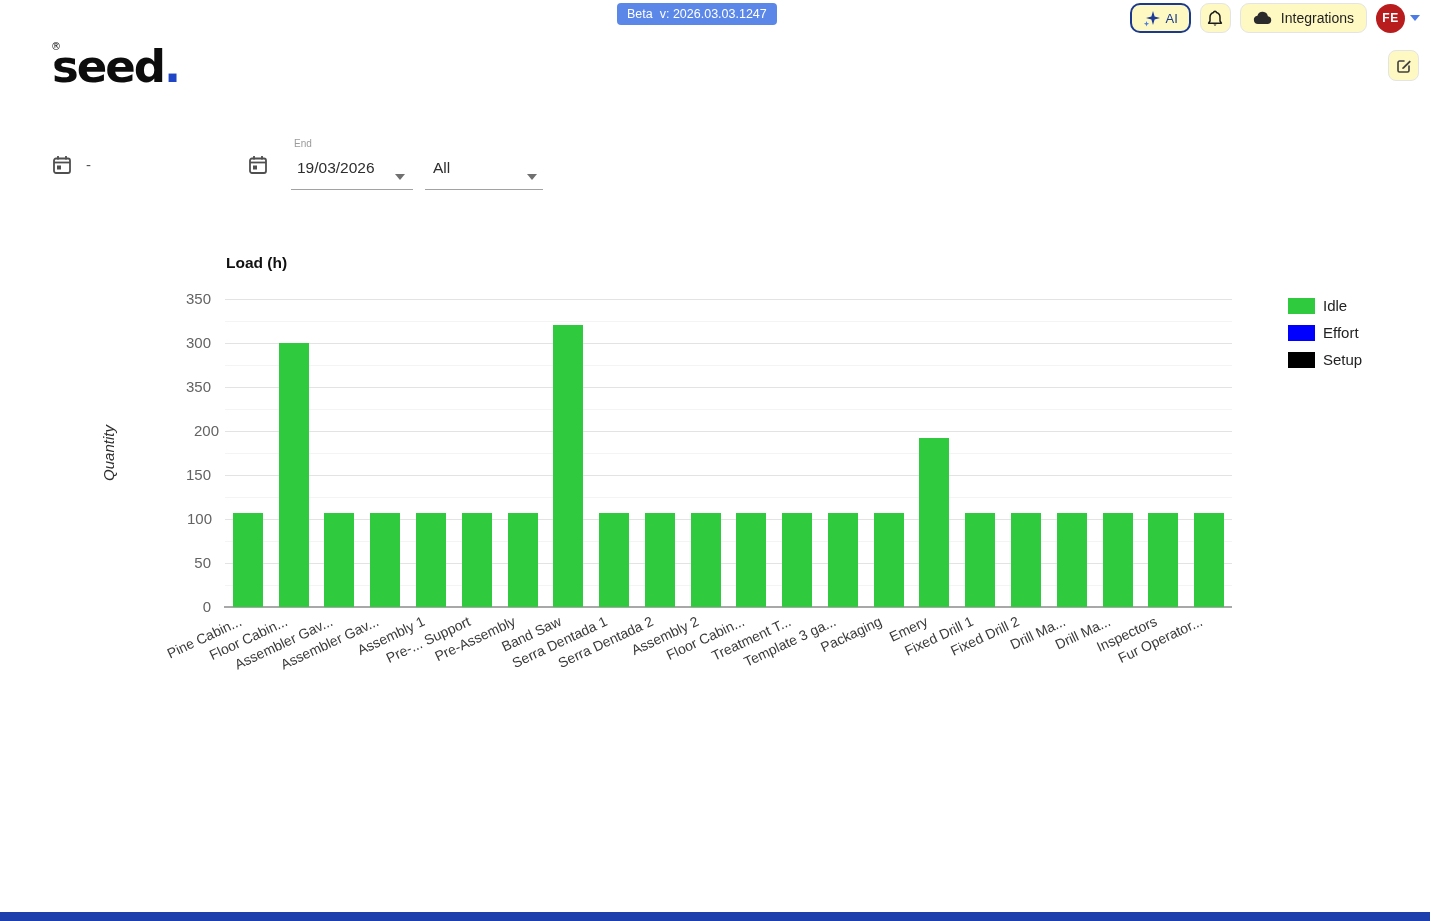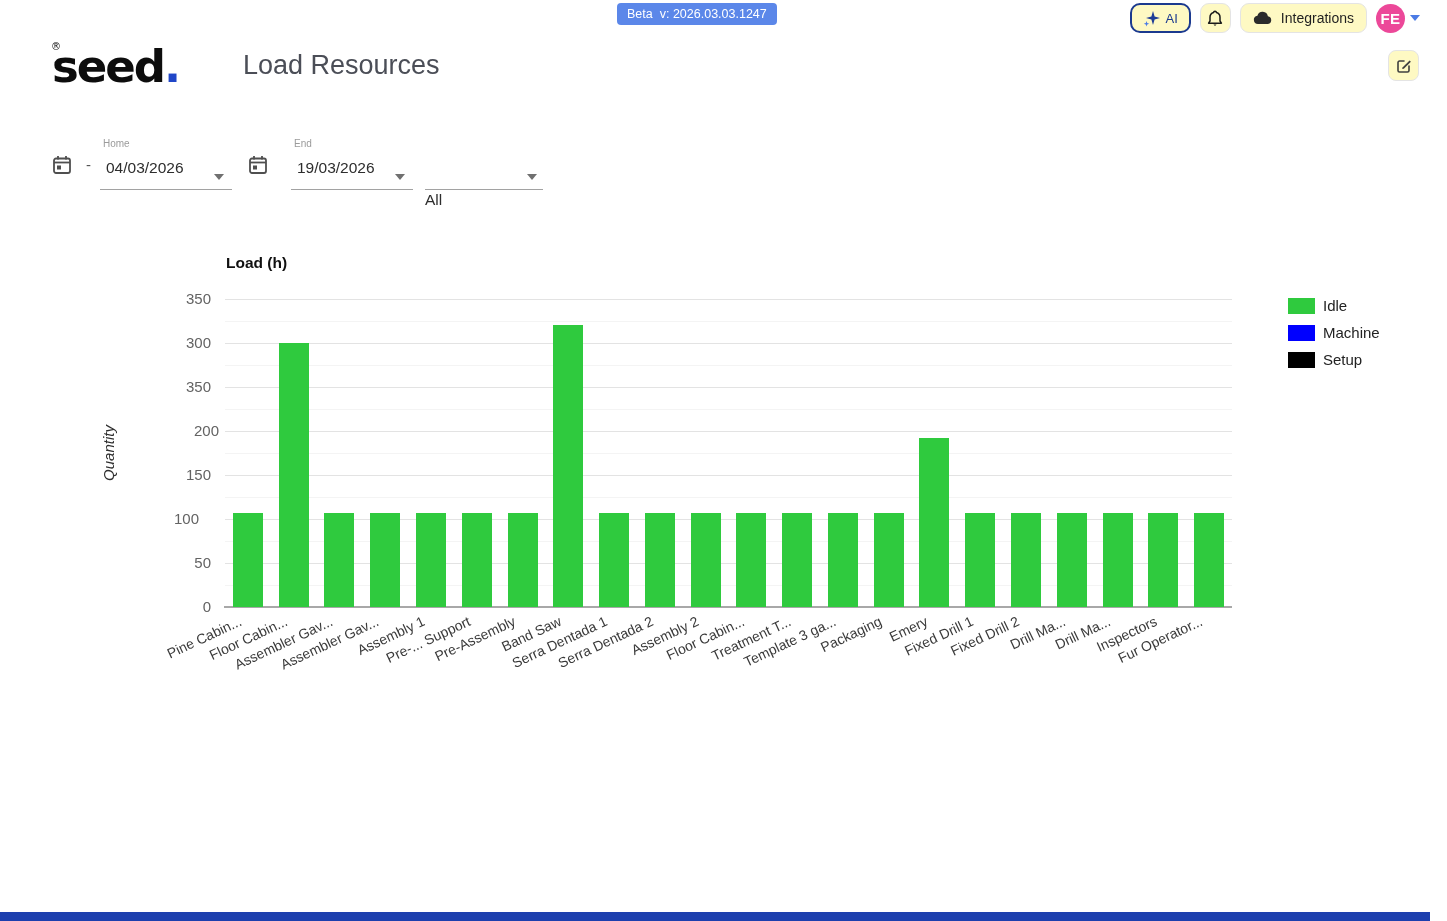--- a/index.html
+++ b/index.html
@@ -11,22 +11,22 @@
     background:#5b87e9;color:#fff;border-radius:4px;padding:0 10px;font-size:12.5px;}
   .beta-badge .sp{margin-left:7px;}
   .topbar{position:absolute;top:3px;right:10px;display:flex;align-items:center;gap:9px;}
   .btn{background:#fef9c3;border:1px solid #e4e4e4;border-radius:9px;height:30px;display:flex;
     align-items:center;justify-content:center;cursor:pointer;box-sizing:border-box;}
   .ai-btn{border:2px solid #1b3a8f;border-radius:10px;padding:0 11px;gap:6px;color:#1b3a8f;
     font-size:13px;font-weight:500;}
   .icon-btn{width:31px;}
   .integrations-btn{padding:0 12px;gap:8px;font-size:14px;color:#1f1f1f;}
   .avatar-wrap{display:flex;align-items:center;gap:5px;cursor:pointer;}
-  .avatar{width:29px;height:29px;border-radius:50%;background:#ec4899;color:#fff;display:flex;
-    align-items:center;justify-content:center;font-size:15px;font-weight:bold;letter-spacing:.5px;}
+  .avatar{width:29px;height:29px;border-radius:50%;background:#b91c1c;color:#fff;display:flex;
+    align-items:center;justify-content:center;font-size:12px;font-weight:bold;letter-spacing:.5px;}
   .caret-down{width:0;height:0;border-left:5px solid transparent;border-right:5px solid transparent;
     border-top:6px solid #4b7be5;}
 
   
   .logo{position:absolute;left:52px;top:40px;font-family:"DejaVu Sans",sans-serif;font-weight:700;
     font-size:45px;letter-spacing:-2px;color:#0d0d0d;}
   .logo .reg{position:absolute;left:-1px;top:1px;font-size:10px;letter-spacing:0;font-weight:400;}
   .logo .dot{color:#2046c8;}
   .page-title{position:absolute;left:243px;top:50px;font-size:27px;color:#4b4e57;}
   .edit-btn{position:absolute;left:1388px;top:50px;width:31px;height:31px;border-radius:8px;}
@@ -98,21 +98,20 @@
     </div>
     <div class="avatar-wrap">
       <div class="avatar">FE</div>
       <div class="caret-down"></div>
     </div>
   </div>
 
   <div class="logo">
     <span class="reg">®</span><span>seed</span><span class="dot">.</span>
   </div>
-  <div class="page-title">Load Resources</div>
 
   <div class="btn edit-btn">
     <span style="display:flex;">
       <svg width="16" height="16" viewBox="0 0 16 16">
         <path d="M8 3 L3.5 3 C2.7 3 2 3.7 2 4.5 L2 12.5 C2 13.3 2.7 14 3.5 14 L11.5 14 C12.3 14 13 13.3 13 12.5 L13 8" fill="none" stroke="#3f3f3f" stroke-width="1.6" stroke-linecap="round"></path>
         <path d="M6.5 9.5 L13.6 2.4 L14.9 3.7 L7.8 10.8 L6.2 11.1 Z" fill="#3f3f3f"></path>
       </svg>
     </span>
   </div>
 
@@ -120,41 +119,36 @@
     <span class="cal-icon" style="left:52px;">
       <svg width="20" height="20" viewBox="0 0 20 20">
         <rect x="2" y="3.5" width="16" height="14.5" rx="2" fill="none" stroke="#4f4f4f" stroke-width="1.8"></rect>
         <line x1="2" y1="7.5" x2="18" y2="7.5" stroke="#4f4f4f" stroke-width="1.8"></line>
         <line x1="6" y1="1" x2="6" y2="4.5" stroke="#4f4f4f" stroke-width="1.8"></line>
         <line x1="14" y1="1" x2="14" y2="4.5" stroke="#4f4f4f" stroke-width="1.8"></line>
         <rect x="5" y="10.5" width="4" height="4" fill="#4f4f4f"></rect>
       </svg>
     </span>
     <span class="dash">-</span>
-    <div class="mat-select" style="left:100px;top:10px;width:132px;">
-      <span class="flabel">Home</span>
-      <span class="fvalue">04/03/2026</span>
-      <span class="sel-caret" style="right:8px;"></span>
-    </div>
     <span class="cal-icon" style="left:248px;">
       <svg width="20" height="20" viewBox="0 0 20 20">
         <rect x="2" y="3.5" width="16" height="14.5" rx="2" fill="none" stroke="#4f4f4f" stroke-width="1.8"></rect>
         <line x1="2" y1="7.5" x2="18" y2="7.5" stroke="#4f4f4f" stroke-width="1.8"></line>
         <line x1="6" y1="1" x2="6" y2="4.5" stroke="#4f4f4f" stroke-width="1.8"></line>
         <line x1="14" y1="1" x2="14" y2="4.5" stroke="#4f4f4f" stroke-width="1.8"></line>
         <rect x="5" y="10.5" width="4" height="4" fill="#4f4f4f"></rect>
       </svg>
     </span>
     <div class="mat-select" style="left:291px;top:10px;width:122px;">
       <span class="flabel">End</span>
       <span class="fvalue">19/03/2026</span>
       <span class="sel-caret" style="right:8px;"></span>
     </div>
     <div class="mat-select" style="left:425px;top:10px;width:118px;">
-      <span class="fvalue" style="left:0;margin-top:32px;">All</span>
+      <span class="fvalue" style="left:8px;">All</span>
       <span class="sel-caret" style="right:6px;"></span>
     </div>
   </div>
 
   <div class="chart-title">Load (h)</div>
   <div class="y-axis-title">Quantity</div>
   <div id="chart-layer" style="position:absolute;inset:0;">
       <div class="gridline" style="left: 225px; width: 1007px; top: 585px; background: rgb(244, 244, 244);"></div>
       <div class="gridline" style="left: 225px; width: 1007px; top: 563px; background: rgb(227, 227, 227);"></div>
       <div class="gridline" style="left: 225px; width: 1007px; top: 541px; background: rgb(244, 244, 244);"></div>
@@ -164,21 +158,21 @@
       <div class="gridline" style="left: 225px; width: 1007px; top: 453px; background: rgb(244, 244, 244);"></div>
       <div class="gridline" style="left: 225px; width: 1007px; top: 431px; background: rgb(227, 227, 227);"></div>
       <div class="gridline" style="left: 225px; width: 1007px; top: 409px; background: rgb(244, 244, 244);"></div>
       <div class="gridline" style="left: 225px; width: 1007px; top: 387px; background: rgb(227, 227, 227);"></div>
       <div class="gridline" style="left: 225px; width: 1007px; top: 365px; background: rgb(244, 244, 244);"></div>
       <div class="gridline" style="left: 225px; width: 1007px; top: 343px; background: rgb(227, 227, 227);"></div>
       <div class="gridline" style="left: 225px; width: 1007px; top: 321px; background: rgb(244, 244, 244);"></div>
       <div class="gridline" style="left: 225px; width: 1007px; top: 299px; background: rgb(227, 227, 227);"></div>
       <div class="ytick" style="left: 151px; top: 598px;">0</div>
       <div class="ytick" style="left: 151px; top: 554px;">50</div>
-      <div class="ytick" style="left: 139px; top: 510px;">100</div>
+      <div class="ytick" style="left: 152px; top: 510px;">100</div>
       <div class="ytick" style="left: 151px; top: 466px;">150</div>
       <div class="ytick" style="left: 159px; top: 422px;">200</div>
       <div class="ytick" style="left: 151px; top: 378px;">350</div>
       <div class="ytick" style="left: 151px; top: 334px;">300</div>
       <div class="ytick" style="left: 151px; top: 290px;">350</div>
       <div class="axis-line" style="left: 224px; top: 606px; width: 1008px; height: 2px;"></div>
       <div class="bar" style="left: 232.886px; top: 512.84px; width: 30px; height: 94.16px; background: rgb(47, 202, 62);"></div>
       <div class="xtick" style="right: 1193.11px; top: 613px;">Pine Cabin...</div>
       <div class="bar" style="left: 278.659px; top: 343px; width: 30px; height: 264px; background: rgb(47, 202, 62);"></div>
       <div class="xtick" style="right: 1147.34px; top: 613px;">Floor Cabin...</div>
@@ -223,21 +217,21 @@
       <div class="bar" style="left: 1194.11px; top: 512.84px; width: 30px; height: 94.16px; background: rgb(47, 202, 62);"></div>
       <div class="xtick" style="right: 231.886px; top: 613px;">Fur Operator...</div>
     </div>
   <div class="legend" id="legend">
       <div class="legend-row">
         <div class="legend-swatch" style="background: rgb(47, 202, 62);"></div>
         <div class="legend-label">Idle</div>
       </div>
       <div class="legend-row">
         <div class="legend-swatch" style="background: rgb(0, 0, 255);"></div>
-        <div class="legend-label">Machine</div>
+        <div class="legend-label">Effort</div>
       </div>
       <div class="legend-row">
         <div class="legend-swatch" style="background: rgb(0, 0, 0);"></div>
         <div class="legend-label">Setup</div>
       </div>
     </div>
 
   <div class="footer-bar"></div>
 </div>
 

